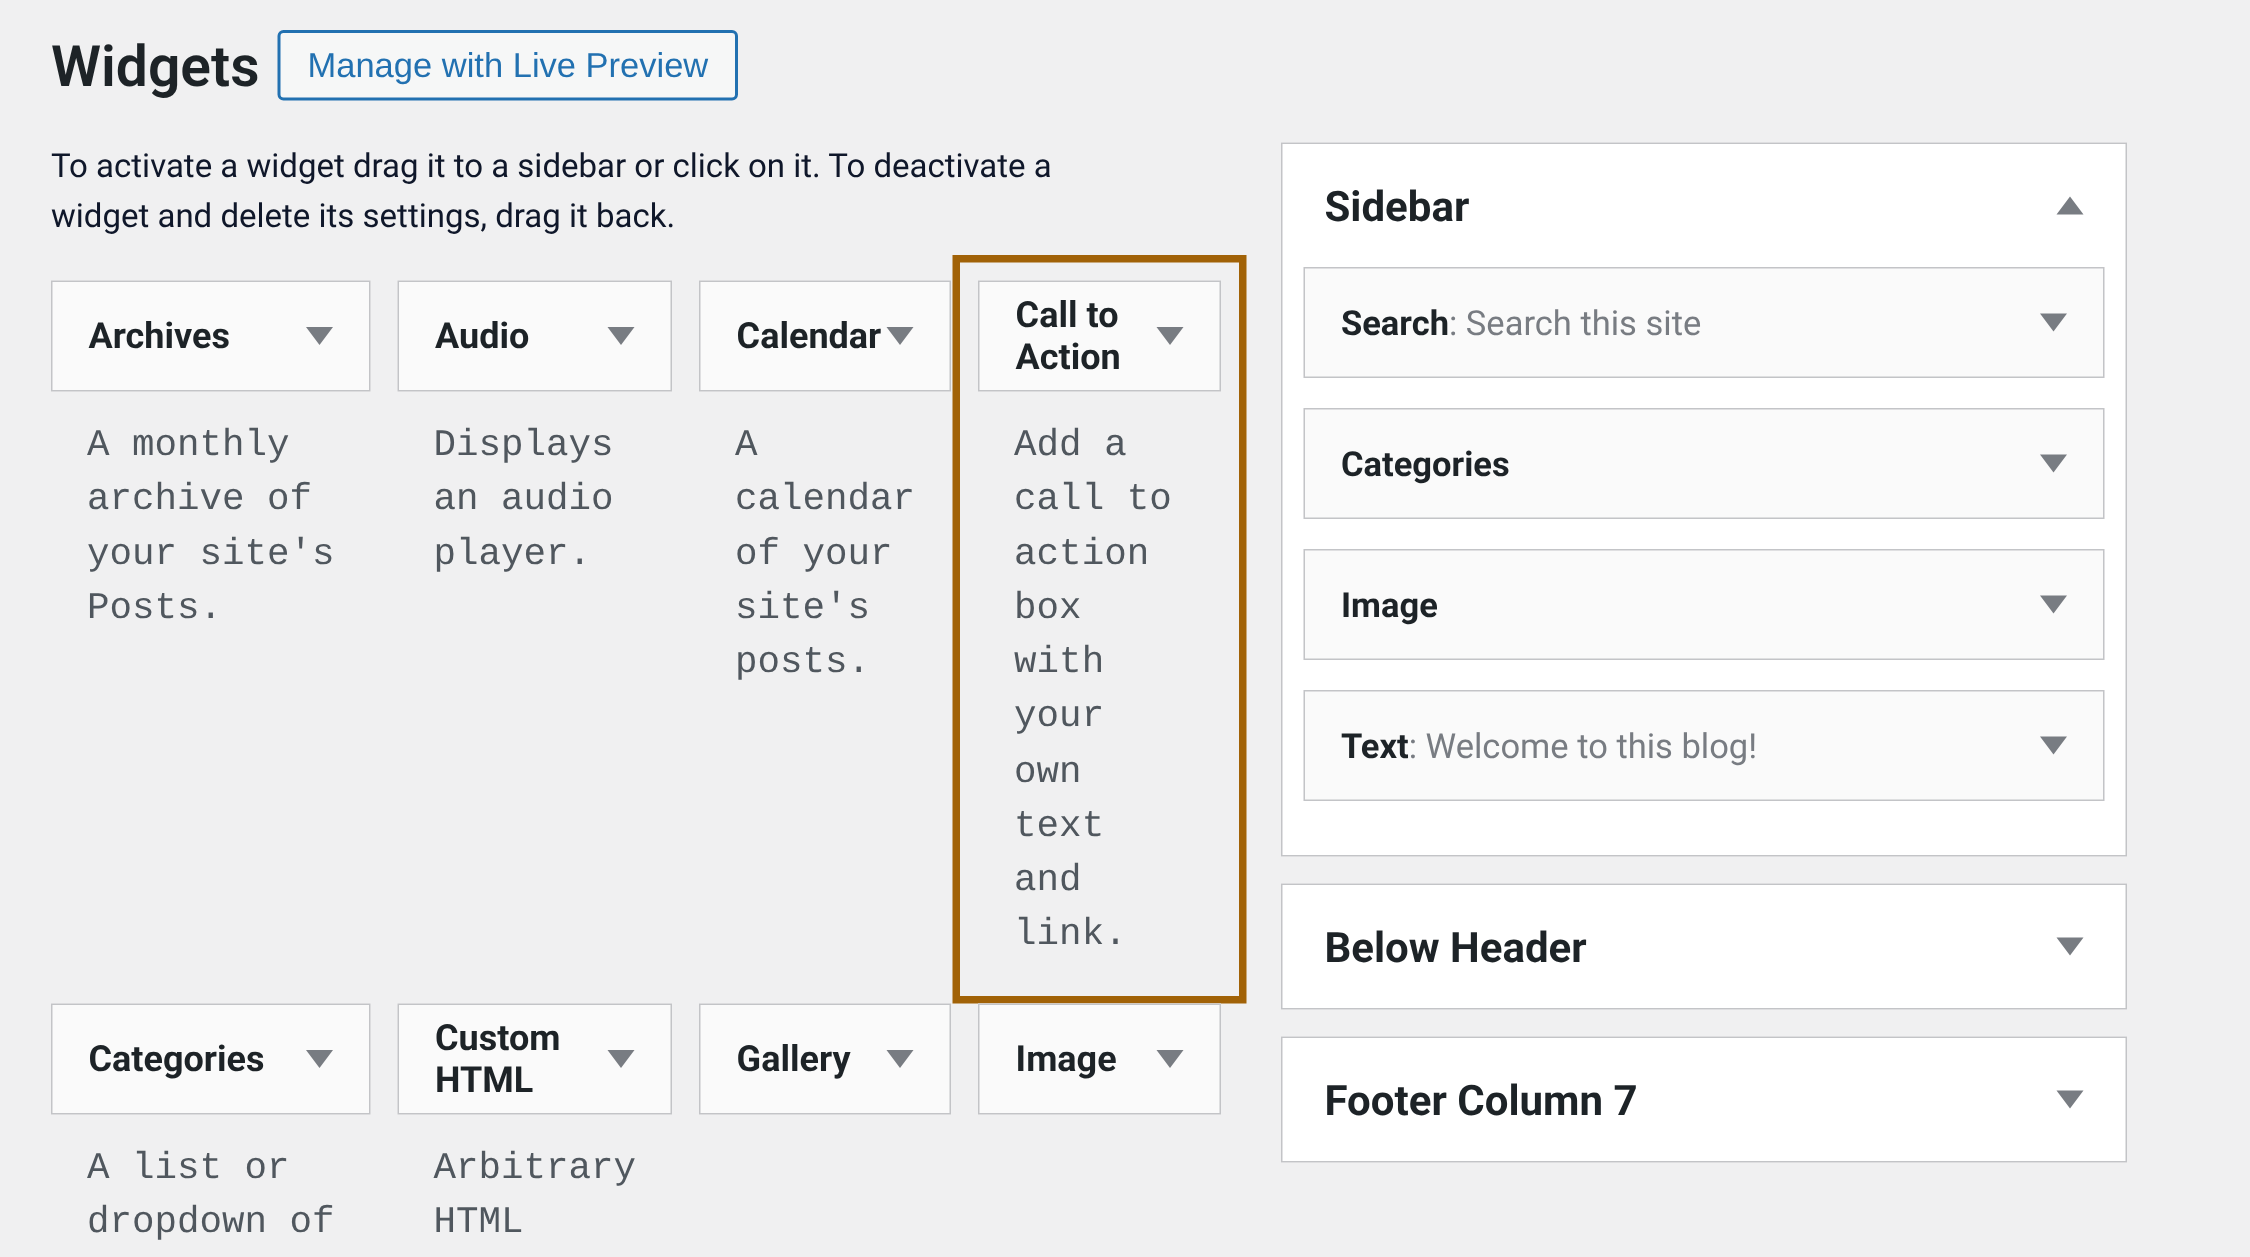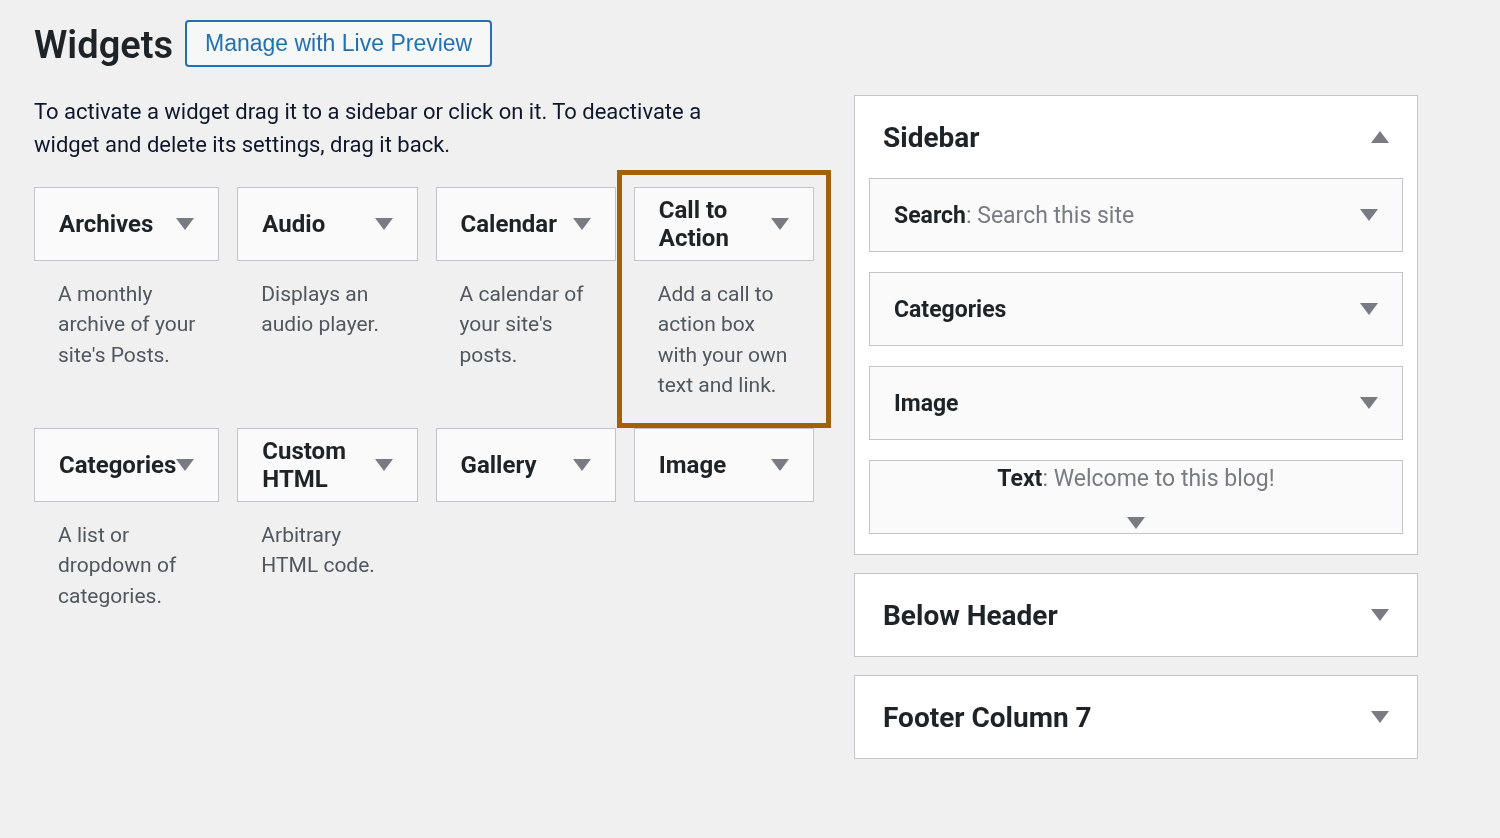--- a/index.html
+++ b/index.html
@@ -36,21 +36,21 @@
     background: #fafafa;
     border: 1px solid #c3c4c7;
     padding: 0 24px;
     height: 74px;
     display: flex;
     align-items: center;
     justify-content: space-between;
     cursor: pointer;
   }
   .widget-chip .label { font-size: 24px; font-weight: 700; color: #1d2327; }
-  .widget-desc { font-size: 21px; color: #50575e; line-height: 1.45; padding: 18px 24px 26px 24px; }
+  .widget-desc { font-size: 25px; color: #50575e; line-height: 1.45; padding: 18px 24px 26px 24px; font-family: Liberation Mono, monospace; }
 
   .highlight-box {
     border: 5px solid #a16207;
     padding: 12px;
     margin: -17px -17px 0 -17px;
   }
   .highlight-box .widget-chip { }
   .highlight-box .widget-desc { padding-bottom: 10px; }
 
   .chev-down-icon {
@@ -81,24 +81,24 @@
     cursor: pointer;
   }
   .area-header .area-title { font-size: 28px; font-weight: 700; color: #1d2327; }
   .area-body { padding: 0 14px 20px 14px; }
   .area-widget {
     background: #fafafa;
     border: 1px solid #c3c4c7;
     margin-bottom: 20px;
     height: 74px;
     display: flex; align-items: center; justify-content: space-between;
-    padding: 4px 24px;
-    cursor: pointer;
-  }
-  .area-widget:last-child { margin-bottom: 0; flex-direction: column; }
+    padding: 16px 24px;
+    cursor: pointer;
+  }
+  .area-widget:last-child { margin-bottom: 16px; }
   .area-widget .aw-text { font-size: 23px; font-weight: 700; color: #1d2327; }
   .area-widget .aw-text .aw-sub { font-weight: 400; color: #787c82; }
 </style>
 </head>
 <body>
 
 <div class="header-row">
   <h1 class="page-title">Widgets</h1>
   <button class="outline-btn">Manage with Live Preview</button>
 </div>

